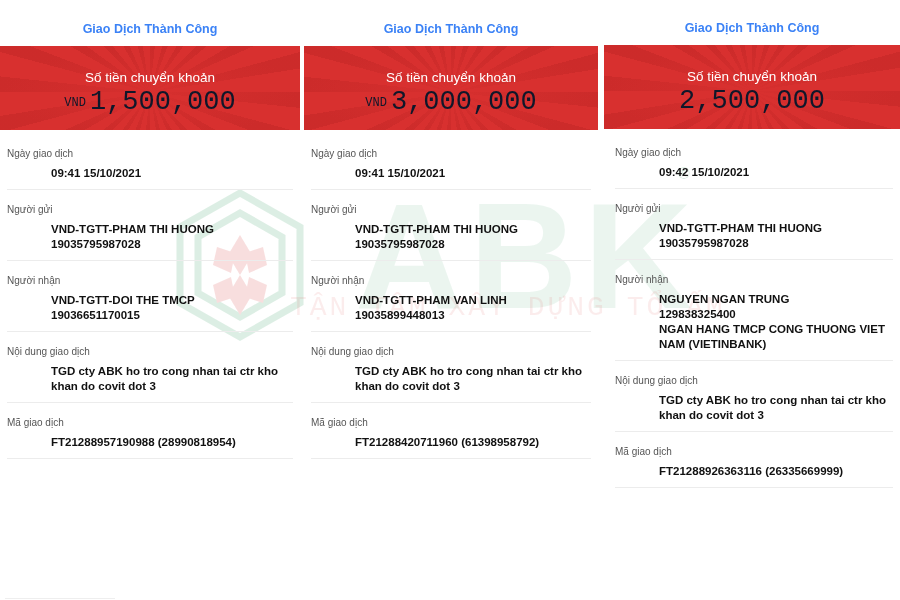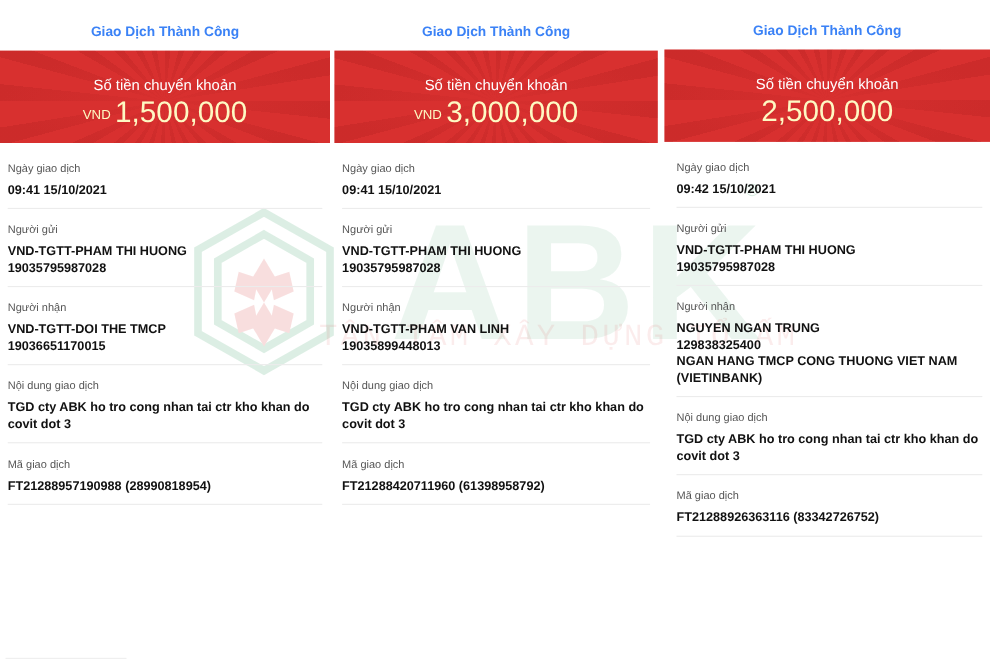--- a/index.html
+++ b/index.html
@@ -22,28 +22,28 @@
     .banner::before {
       content: ""; position: absolute; inset: 0;
       background:
         repeating-conic-gradient(from 0deg at 50% 55%, rgba(150,20,20,0.18) 0deg 6deg, rgba(255,255,255,0) 6deg 15deg);
     }
     .banner::after {
       content: ""; position: absolute; inset: 0;
       background: radial-gradient(ellipse at 50% 55%, rgba(216,48,47,0.9) 0%, rgba(216,48,47,0.4) 35%, rgba(216,48,47,0) 70%);
     }
     .banner-label { position: relative; z-index: 2; display: block; padding-top: 24px; font-size: 13.5px; color: #fff; }
-    .banner-amount { position: relative; z-index: 2; display: block; margin-top: 2px; font-size: 27px; color: #fef9c3; }
+    .banner-amount { position: relative; z-index: 2; display: block; margin-top: 2px; font-size: 27px; color: #0f172a; font-family: Liberation Mono, monospace; }
     .currency { font-size: 12px; margin-right: 4px; vertical-align: 3px; }
 
     .fields { padding: 0 7px 0 7px; }
     .field { border-bottom: 1px solid #ececec; padding: 14px 0 8px 0; }
     .field:first-child { padding-top: 18px; }
     .field-label { display: block; font-size: 10px; color: #555; margin-bottom: 7px; }
-    .field-value { display: block; font-size: 11.5px; font-weight: bold; color: #111; line-height: 15px; }
+    .field-value { display: block; font-size: 11.5px; font-weight: bold; color: #111; line-height: 15px; margin-left: 44px; }
 
     #r0 .fields, #r1 .fields { padding-left: 7px; }
     #r2 .fields { padding-left: 11px; }
     .bottom-line { position: absolute; left: 5px; top: 598px; width: 110px; height: 1px; background: #eeeeee; }
   </style>
 </head>
 <body>
 
 <div class="watermark">
   <svg class="wm-logo" viewBox="0 0 150 160">
@@ -150,18 +150,18 @@
       <span class="field-value">NGUYEN NGAN TRUNG</span>
       <span class="field-value">129838325400</span>
       <span class="field-value">NGAN HANG TMCP CONG THUONG VIET NAM (VIETINBANK)</span>
     </div>
     <div class="field">
       <span class="field-label">Nội dung giao dịch</span>
       <span class="field-value">TGD cty ABK ho tro cong nhan tai ctr kho khan do covit dot 3</span>
     </div>
     <div class="field">
       <span class="field-label">Mã giao dịch</span>
-      <span class="field-value">FT21288926363116 (83342726752)</span>
+      <span class="field-value">FT21288926363116 (26335669999)</span>
     </div>
   </div>
 </section>
 
 <div class="bottom-line"></div>
 
 </body></html>

